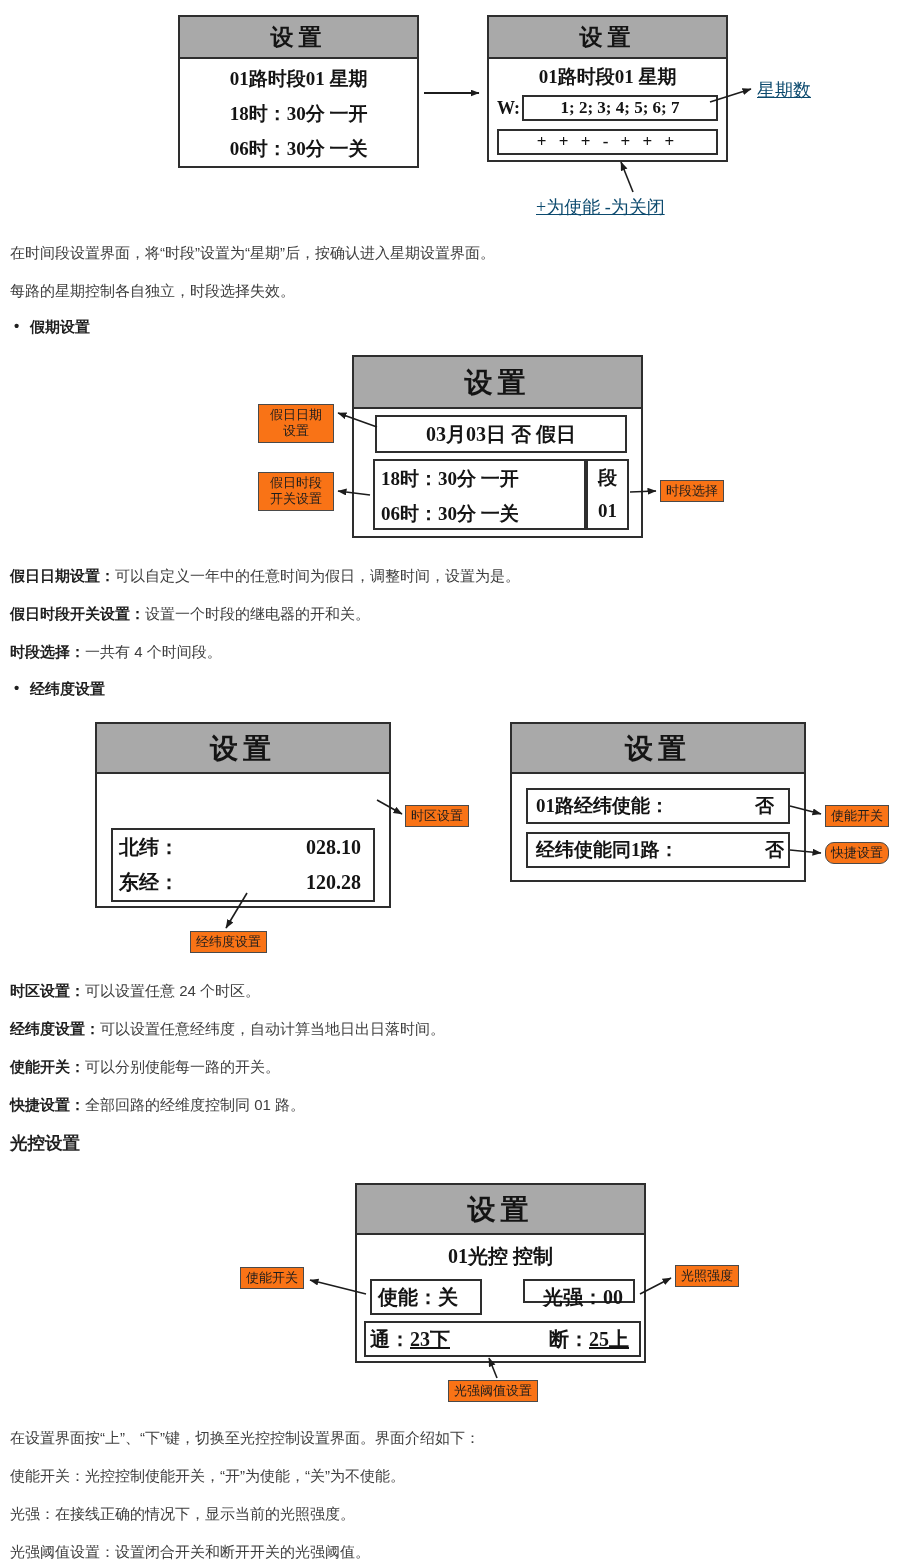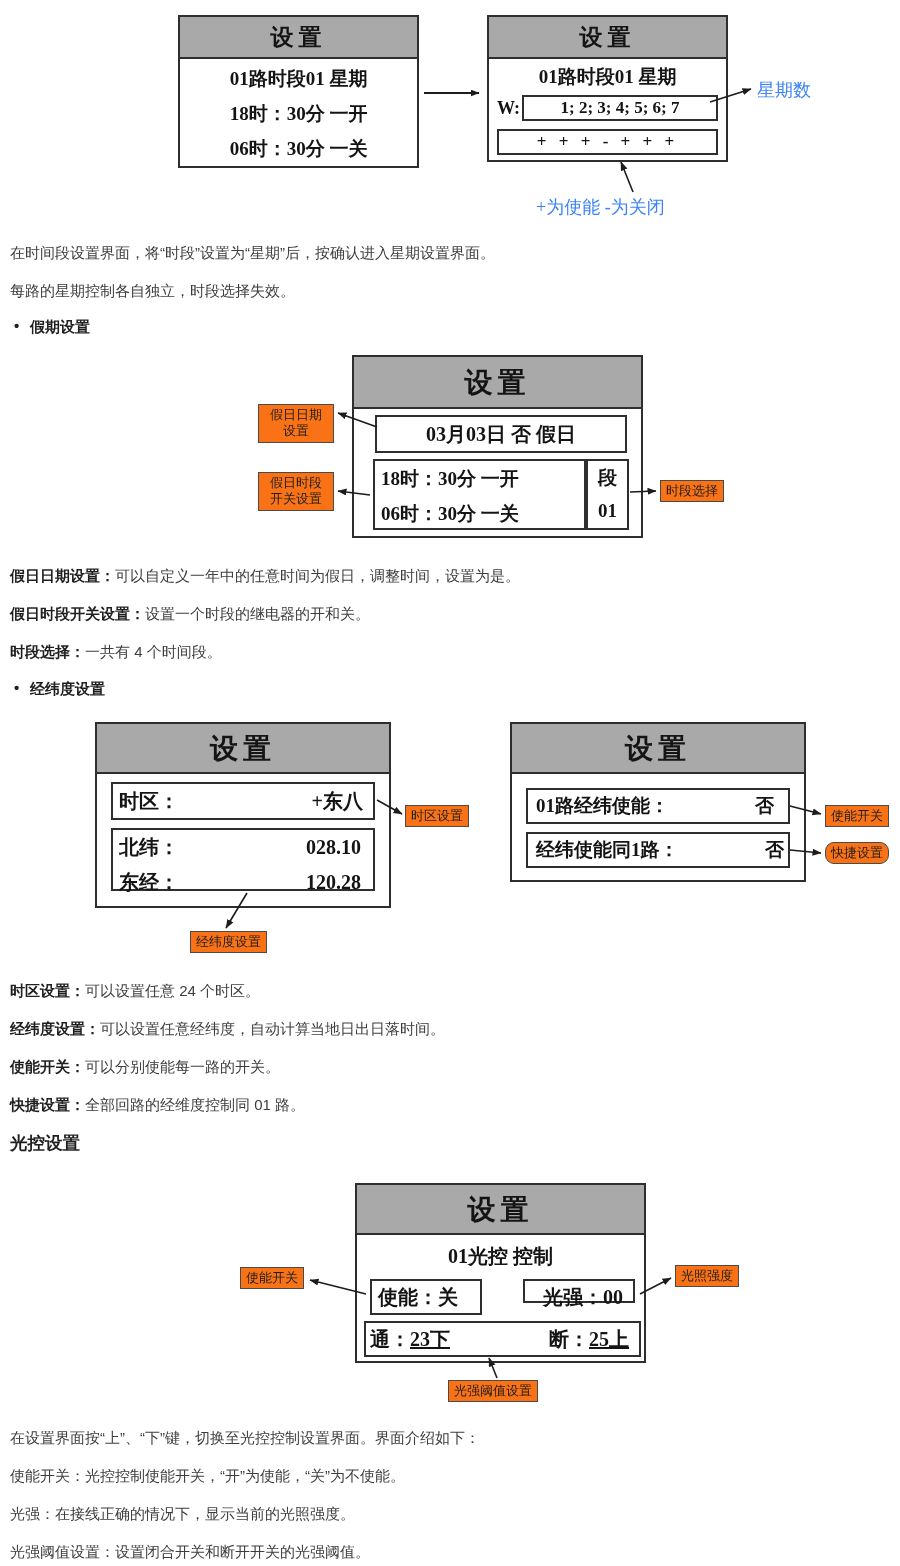--- a/index.html
+++ b/index.html
@@ -19,21 +19,21 @@
   .lcd-body { position:relative; width:100%; }
   .lcd-text { position:absolute; font-family:"Liberation Serif", serif; font-weight:bold; color:#141414; white-space:nowrap; }
   .center { left:0; right:0; text-align:center; }
   .ibox { position:absolute; border:2px solid #2e2e2e; font-family:"Liberation Serif", serif; font-weight:bold; color:#141414; white-space:nowrap; }
   .flexbox { display:flex; justify-content:space-between; align-items:center; }
   .u { text-decoration:underline; }
 
   .callout { position:absolute; border:1px solid #4a4a4a; background:#f97316; color:#1d1d1d;
              font-family:"Liberation Serif", serif; font-size:13px; line-height:1.25;
              padding:2px 5px; text-align:center; white-space:pre-line; }
-  .freelabel { position:absolute; font-family:"Liberation Serif", serif; font-size:18px; color:#3b82f6; white-space:nowrap; }
+  .freelabel { position:absolute; font-family:"Liberation Serif", serif; font-size:18px; color:#0c4a6e; white-space:nowrap;text-decoration:underline; }
 
   .arrows { position:absolute; left:0; top:0; pointer-events:none; }
 </style>
 </head>
 <body>
 
 <div class="page">
 
   <div class="lcd" style="left:178px; top:15px; width:241px; height:153px;">
     <div class="lcd-head" style="height:42px; line-height:42px; font-size:23px;">设置</div>
@@ -85,25 +85,21 @@
 
   <div class="txt" style="left:10px; top:566px;"><b>假日日期设置：</b><span>可以自定义一年中的任意时间为假日，调整时间，设置为是。</span></div>
   <div class="txt" style="left:10px; top:604px;"><b>假日时段开关设置：</b><span>设置一个时段的继电器的开和关。</span></div>
   <div class="txt" style="left:10px; top:642px;"><b>时段选择：</b><span>一共有 4 个时间段。</span></div>
 
   <div class="bullet-item" style="left:30px; top:680px;">经纬度设置</div>
 
   <div class="lcd" style="left:95px; top:722px; width:296px; height:186px;">
     <div class="lcd-head" style="height:50px; line-height:50px; font-size:28px;">设置</div>
     <div class="lcd-body" style="height:132px;">
-      <div class="ibox flexbox" style="left:14px; top:8px; width:264px; height:38px; font-size:20px; padding:0 10px 0 6px;">
-        <span>时区：</span>
-          <span>+东八</span>
-      </div>
-      <div class="ibox" style="left:14px; top:54px; width:264px; height:63px; font-size:20px;">
+      <div class="ibox" style="left:14px; top:54px; width:264px; height:74px; font-size:20px;">
         <div class="flexbox" style="padding:4px 12px 0 6px;">
             <span>北纬：</span>
             <span>028.10</span>
           </div>
         <div class="flexbox" style="padding:8px 12px 0 6px;">
             <span>东经：</span>
             <span>120.28</span>
           </div>
       </div>
     </div>

